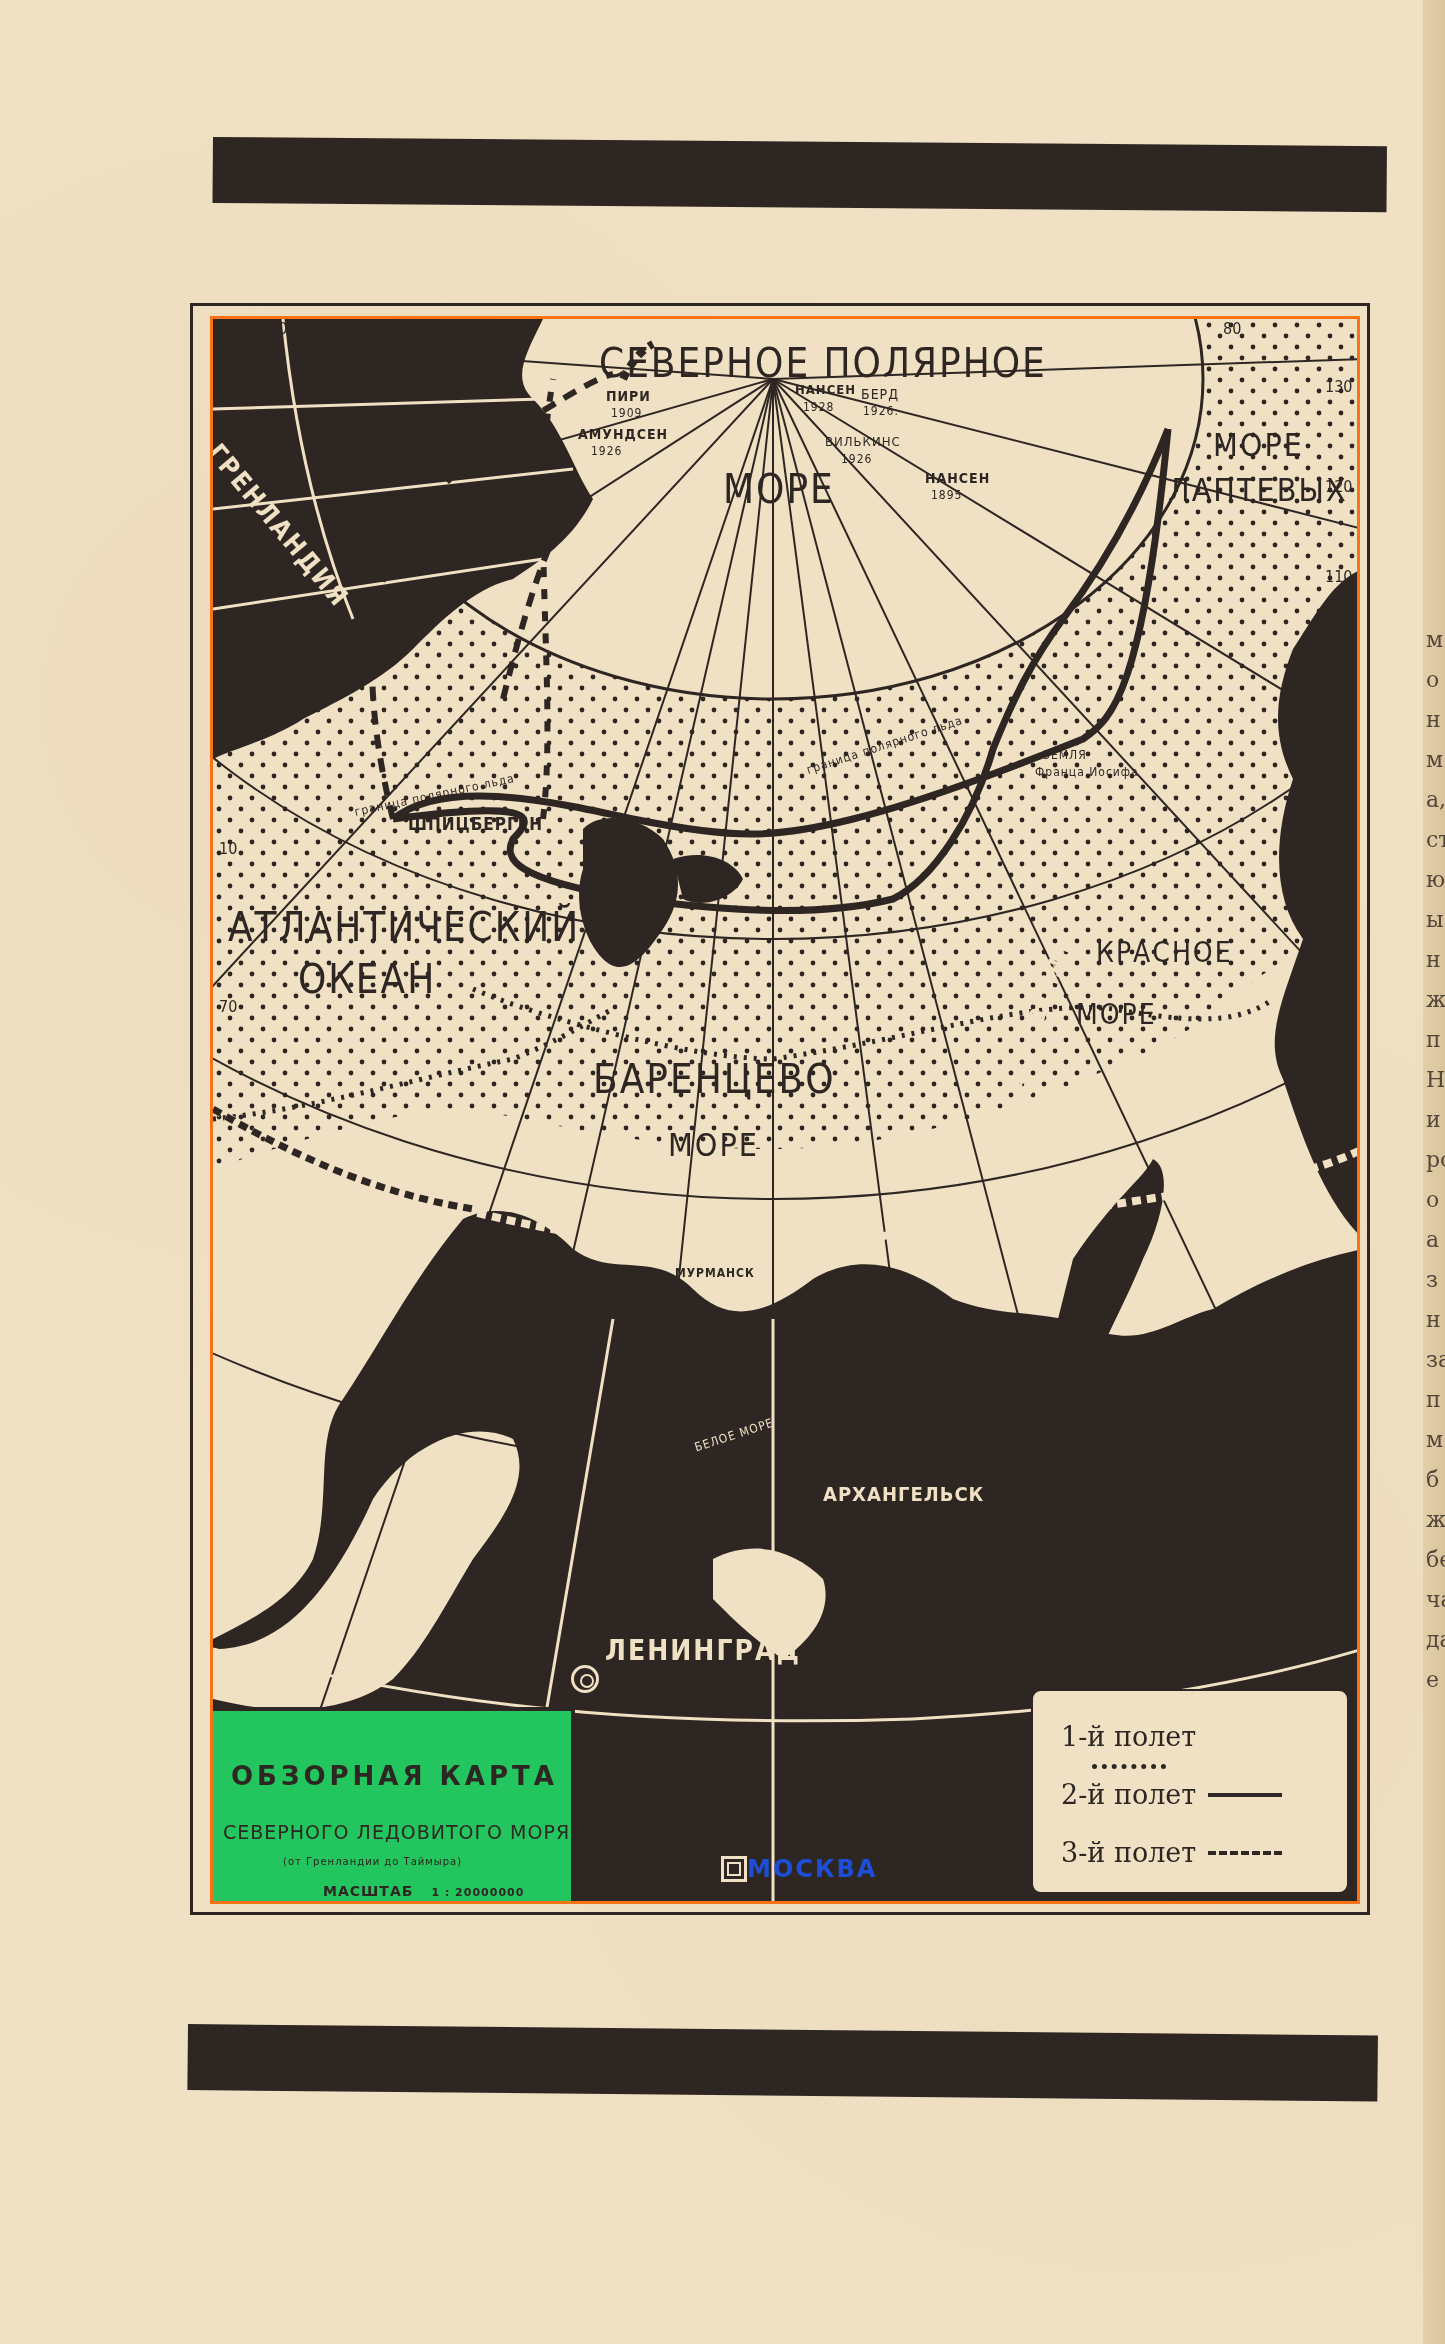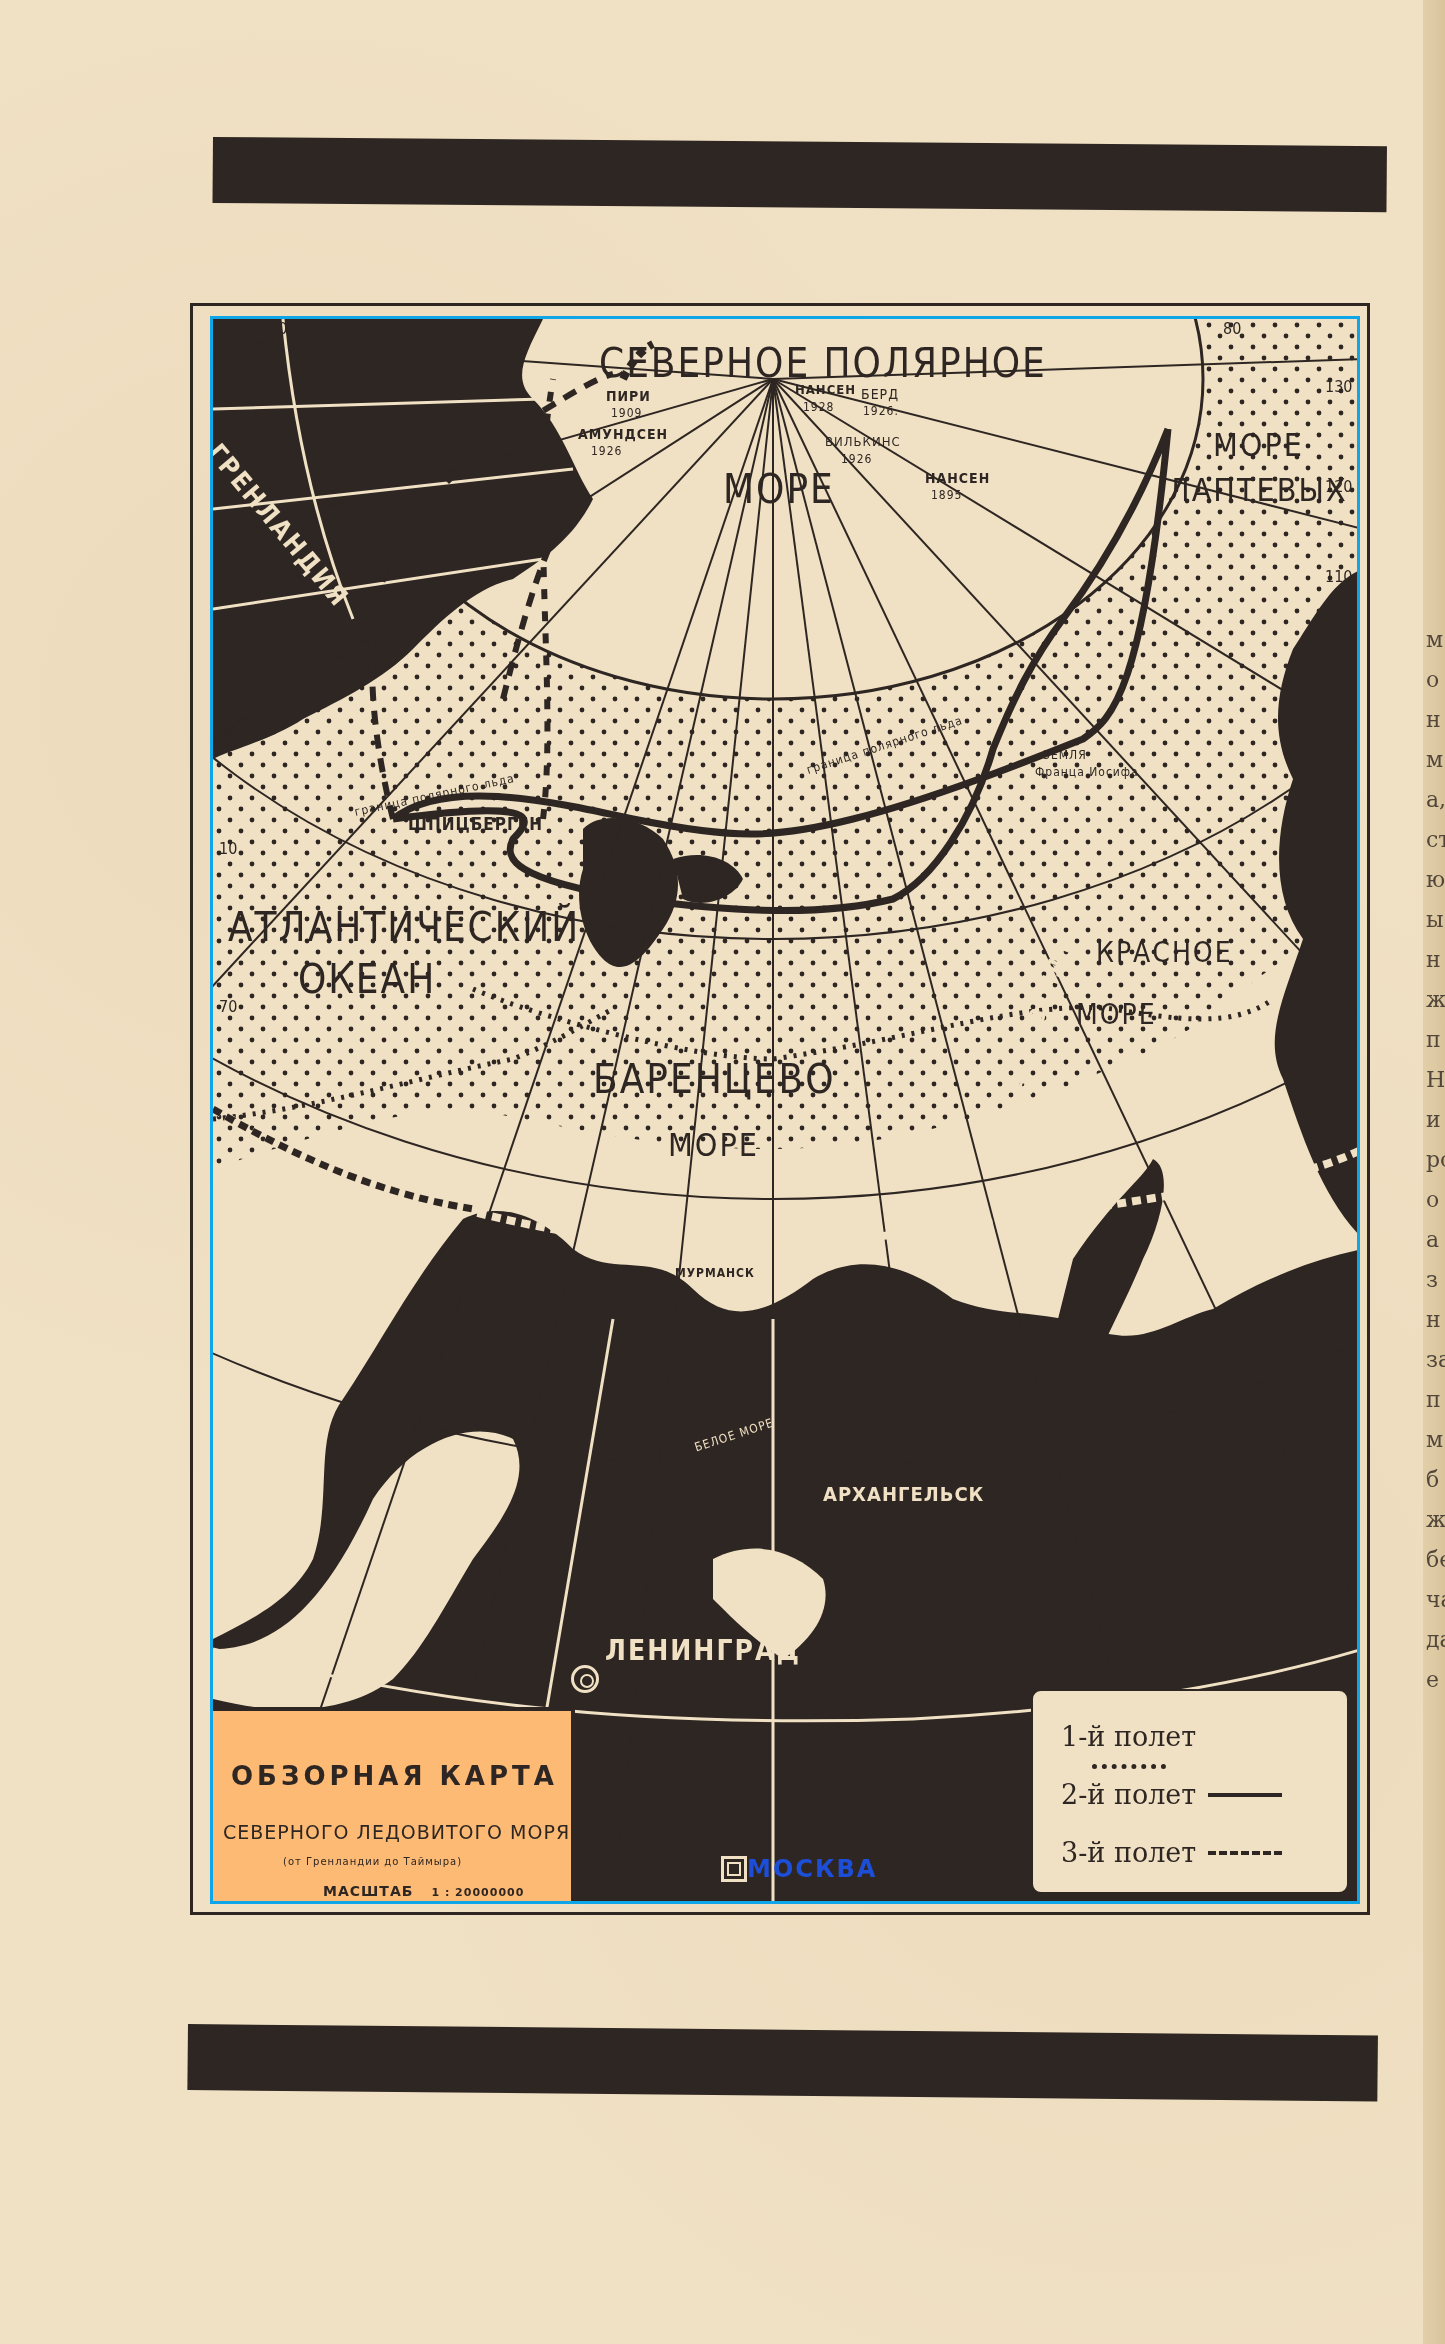--- a/index.html
+++ b/index.html
@@ -5,31 +5,31 @@
   html,body{margin:0;padding:0;}
   body{width:1445px;height:2344px;background:#f1e1c4;position:relative;overflow:hidden;font-family:"DejaVu Sans",sans-serif;color:#2e2622;}
   .paper-grain{position:absolute;inset:0;background:
      radial-gradient(circle at 20% 30%, rgba(180,150,100,.08), transparent 40%),
      radial-gradient(circle at 80% 70%, rgba(180,150,100,.08), transparent 45%);}
   .gutter{position:absolute;top:0;right:0;width:22px;height:2344px;background:linear-gradient(90deg,#e2cfa9,#d9c49c);}
   .bar{position:absolute;background:#2e2622;}
   .bar.top{left:213px;top:137px;width:1174px;height:66px;transform:rotate(0.45deg);transform-origin:left top;}
   .bar.bottom{left:188px;top:2024px;width:1190px;height:66px;transform:rotate(0.55deg);transform-origin:left top;}
   .frame{position:absolute;left:190px;top:303px;width:1180px;height:1612px;border:3px solid #2e2622;box-sizing:border-box;}
-  .map{position:absolute;left:210px;top:316px;width:1150px;height:1588px;border:3px solid #0ea5e9;box-sizing:border-box;overflow:hidden;background:#f1e1c4;}
+  .map{position:absolute;left:210px;top:316px;width:1150px;height:1588px;border:3px solid #f97316;box-sizing:border-box;overflow:hidden;background:#f1e1c4;}
   .map svg{position:absolute;left:0;top:0;}
   .lbl{position:absolute;white-space:nowrap;font-family:"DejaVu Sans Condensed","DejaVu Sans",sans-serif;letter-spacing:2px;line-height:1;}
   .dark{color:#2e2622;}
   .light{color:#f1e1c4;}
   .big{font-size:40px;}
   .mid{font-size:32px;}
   .sm{font-size:17px;font-weight:bold;letter-spacing:1px;}
   .xs{font-size:12px;letter-spacing:1px;}
   .deg{font-size:16px;letter-spacing:0;}
-  .title-box{position:absolute;left:0;top:1388px;width:362px;height:200px;background:#fdba74;border-right:4px solid #2e2622;border-top:4px solid #2e2622;box-sizing:border-box;}
+  .title-box{position:absolute;left:0;top:1388px;width:362px;height:200px;background:#22c55e;border-right:4px solid #2e2622;border-top:4px solid #2e2622;box-sizing:border-box;}
   .title-box .t1{position:absolute;left:18px;top:50px;font-size:26px;font-weight:bold;letter-spacing:4px;}
   .title-box .t2{position:absolute;left:10px;top:110px;font-size:19px;letter-spacing:1px;}
   .title-box .t3{position:absolute;left:70px;top:145px;font-size:10px;letter-spacing:1px;}
   .title-box .t4{position:absolute;left:110px;top:172px;font-size:14px;font-weight:bold;letter-spacing:1px;}
   .title-box .t4 span{margin-left:18px;font-size:11px;}
   .legend{position:absolute;left:818px;top:1370px;width:318px;height:205px;background:#f1e1c4;border:2px solid #2e2622;border-radius:10px;box-sizing:border-box;font-family:"DejaVu Serif",serif;}
   .legend .row{position:absolute;left:28px;font-size:27px;display:flex;align-items:center;gap:12px;}
   .legend .ln{display:inline-block;width:74px;height:0;}
   .legend .ln.dotted{border-top:5px dotted #2e2622;}
   .legend .ln.solid{border-top:4px solid #2e2622;}

